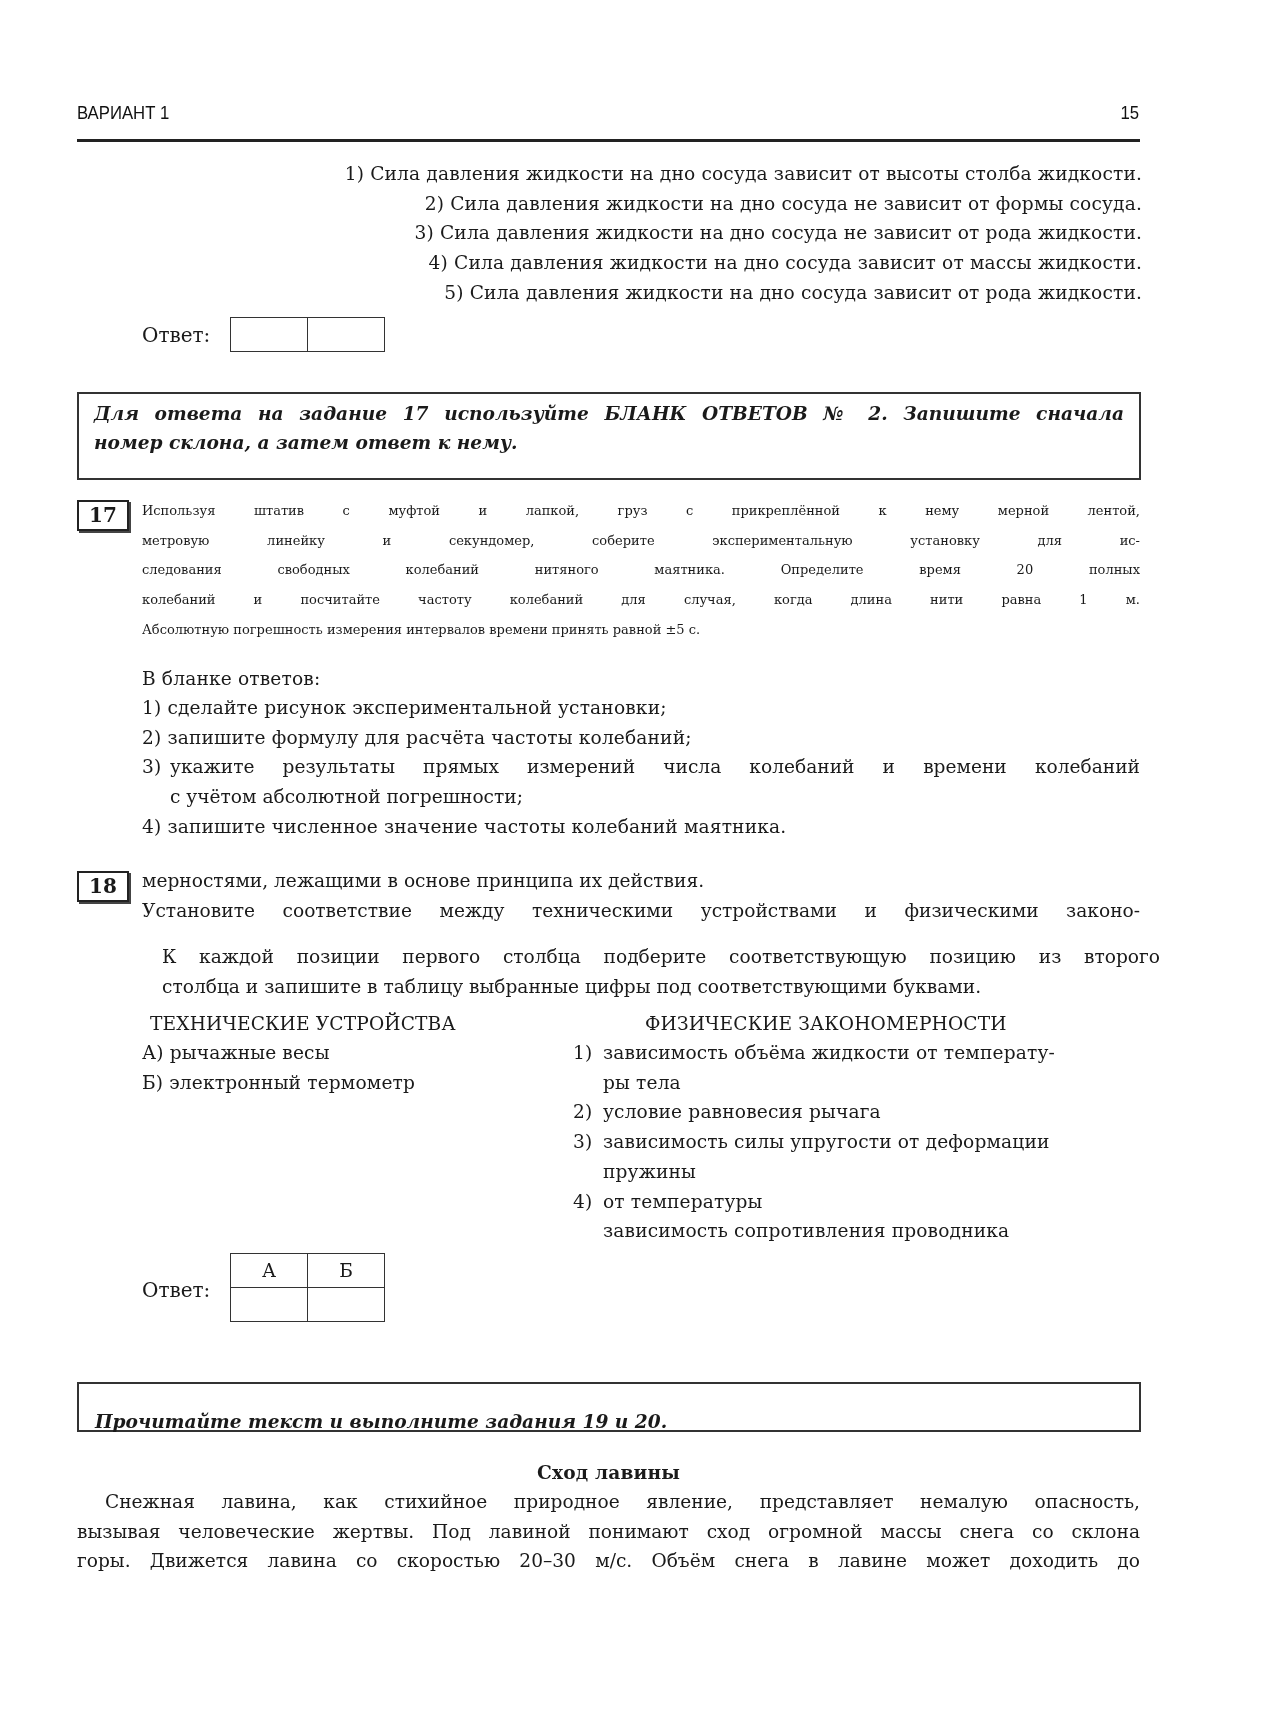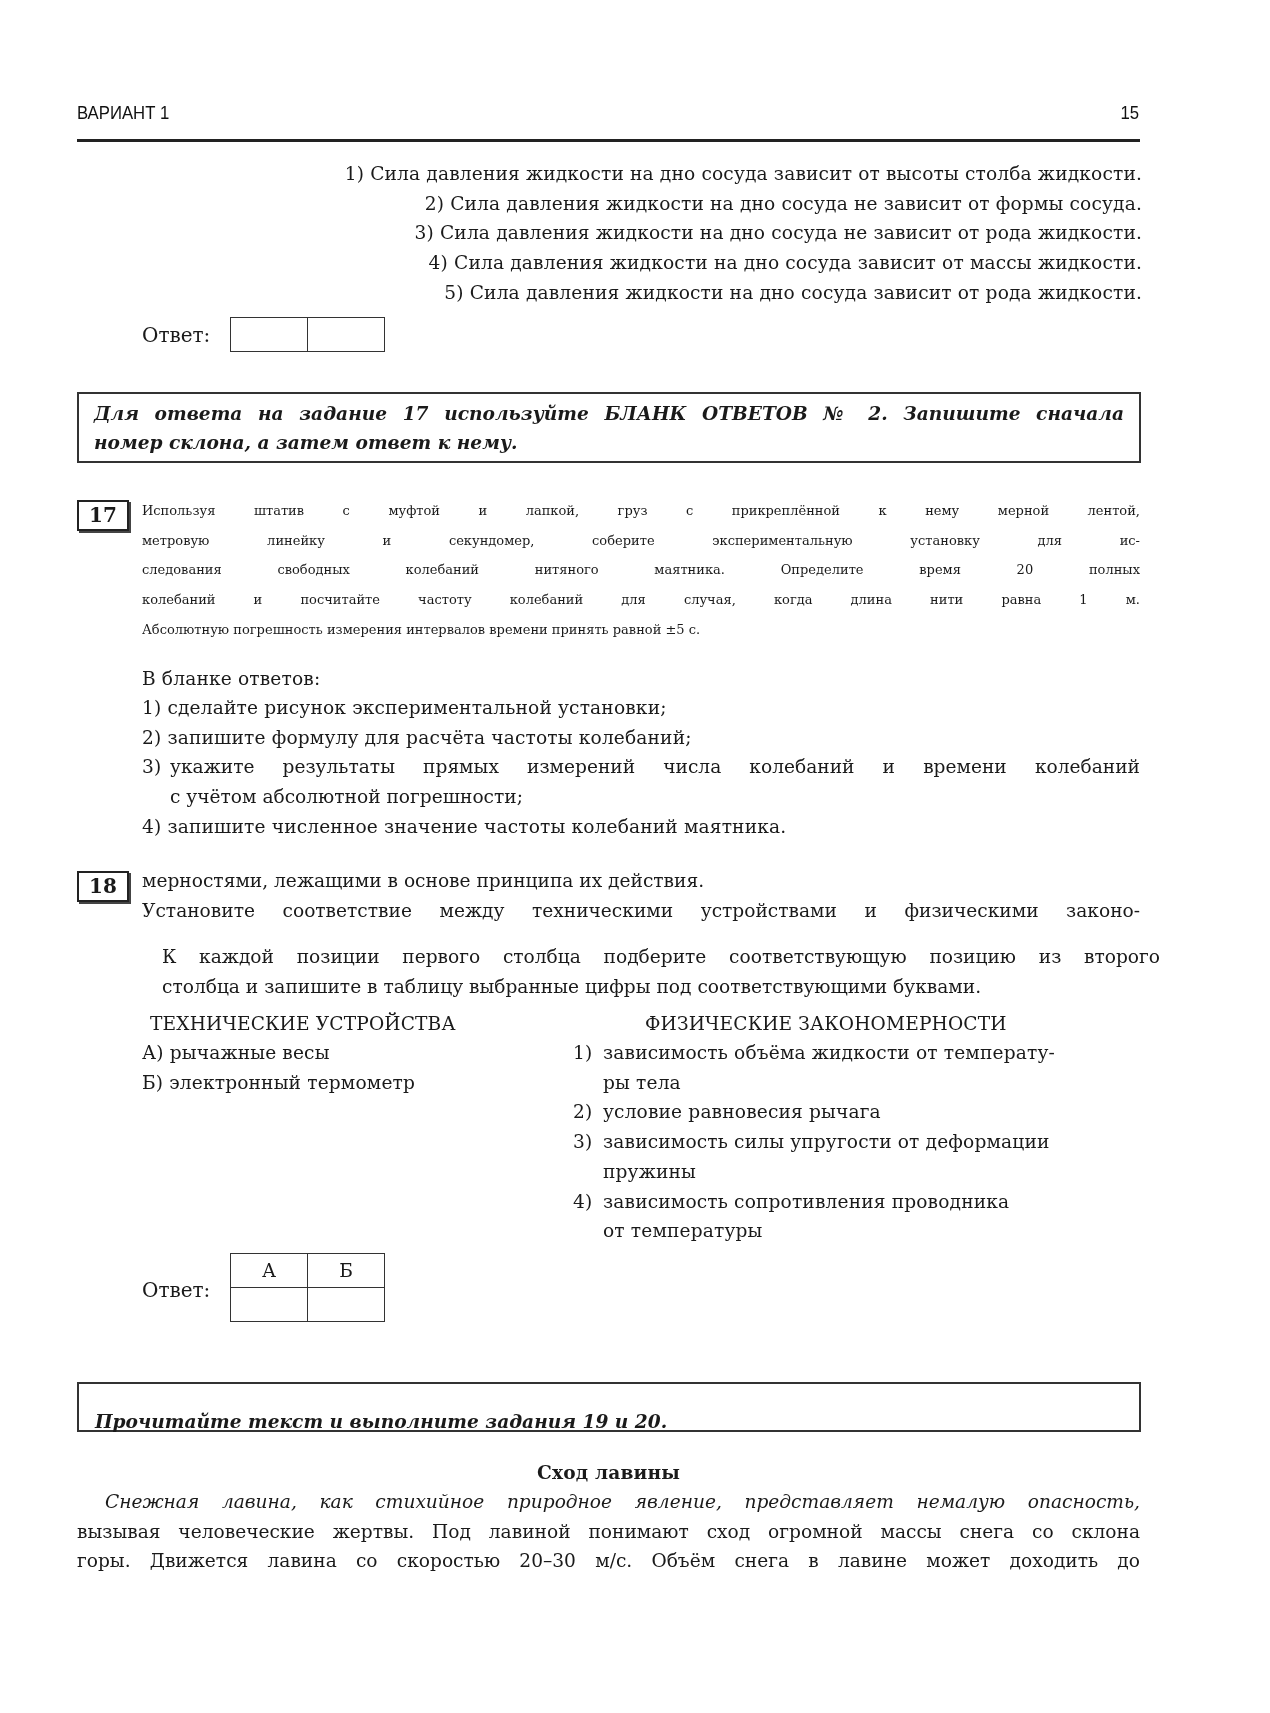--- a/index.html
+++ b/index.html
@@ -42,21 +42,21 @@
   <div class="txt">4) Сила давления жидкости на дно сосуда зависит от массы жидкости.</div>
   <div class="txt">5) Сила давления жидкости на дно сосуда зависит от рода жидкости.</div>
 </div>
 
 <div class="abs ans-label" style="left:142px; top:323px;">Ответ:</div>
 <div class="abs box-row" style="left:230px; top:317px; width:155px; height:35px;">
   <div class="cell" style="width:77px;"></div>
   <div class="cell" style="width:76px;"></div>
 </div>
 
-<div class="abs instr" style="left:77px; top:392px; width:1064px; height:71px; padding:6px 0 0 15px;">
+<div class="abs instr" style="left:77px; top:392px; width:1064px; height:88px; padding:6px 0 0 15px;">
   <div class="it" style="width:1030px; text-align:justify; text-align-last:justify;">Для ответа на задание 17 используйте БЛАНК ОТВЕТОВ № 2. Запишите сначала</div>
   <div class="it">номер склона, а затем ответ к нему.</div>
 </div>
 
 <div class="abs badge" style="left:77px; top:500px;">17</div>
 <div class="abs para" style="left:142px; top:496px; width:998px; font-size:13px;">
   <span class="line">Используя штатив с муфтой и лапкой, груз с прикреплённой к нему мерной лентой,</span>
   <span class="line">метровую линейку и секундомер, соберите экспериментальную установку для ис-</span>
   <span class="line">следования свободных колебаний нитяного маятника. Определите время 20 полных</span>
   <span class="line">колебаний и посчитайте частоту колебаний для случая, когда длина нити равна 1 м.</span>
@@ -112,22 +112,22 @@
   <div class="item">
     <span class="txt num" style="width:30px;">3)</span>
     <div>
       <div class="txt">зависимость силы упругости от деформации</div>
       <div class="txt">пружины</div>
     </div>
   </div>
   <div class="item">
     <span class="txt num" style="width:30px;">4)</span>
     <div>
+      <div class="txt">от температуры</div>
       <div class="txt">зависимость сопротивления проводника</div>
-      <div class="txt">от температуры</div>
     </div>
   </div>
 </div>
 
 <div class="abs ans-label" style="left:142px; top:1278px;">Ответ:</div>
 <table class="abs ans-table" style="left:230px; top:1253px;">
   <tbody>
       <tr>
     <td>А</td>
     <td>Б</td>
@@ -138,16 +138,16 @@
   </tr>
 </tbody>
   </table>
 
 <div class="abs instr" style="left:77px; top:1382px; width:1064px; height:50px; padding:24px 0 0 16px;">
   <div class="it">Прочитайте текст и выполните задания 19 и 20.</div>
 </div>
 
 <div class="abs txt bold center" style="left:77px; width:1063px; top:1458px;">Сход лавины</div>
 <div class="abs para" style="left:77px; top:1487px; width:1063px;">
-  <span class="line" style="padding-left:28px; box-sizing:border-box;font-style:italic;">Снежная лавина, как стихийное природное явление, представляет немалую опасность,</span>
+  <span class="line" style="padding-left:28px; box-sizing:border-box;">Снежная лавина, как стихийное природное явление, представляет немалую опасность,</span>
   <span class="line">вызывая человеческие жертвы. Под лавиной понимают сход огромной массы снега со склона</span>
   <span class="line">горы. Движется лавина со скоростью 20–30 м/с. Объём снега в лавине может доходить до</span>
 </div>
 
 </body></html>

